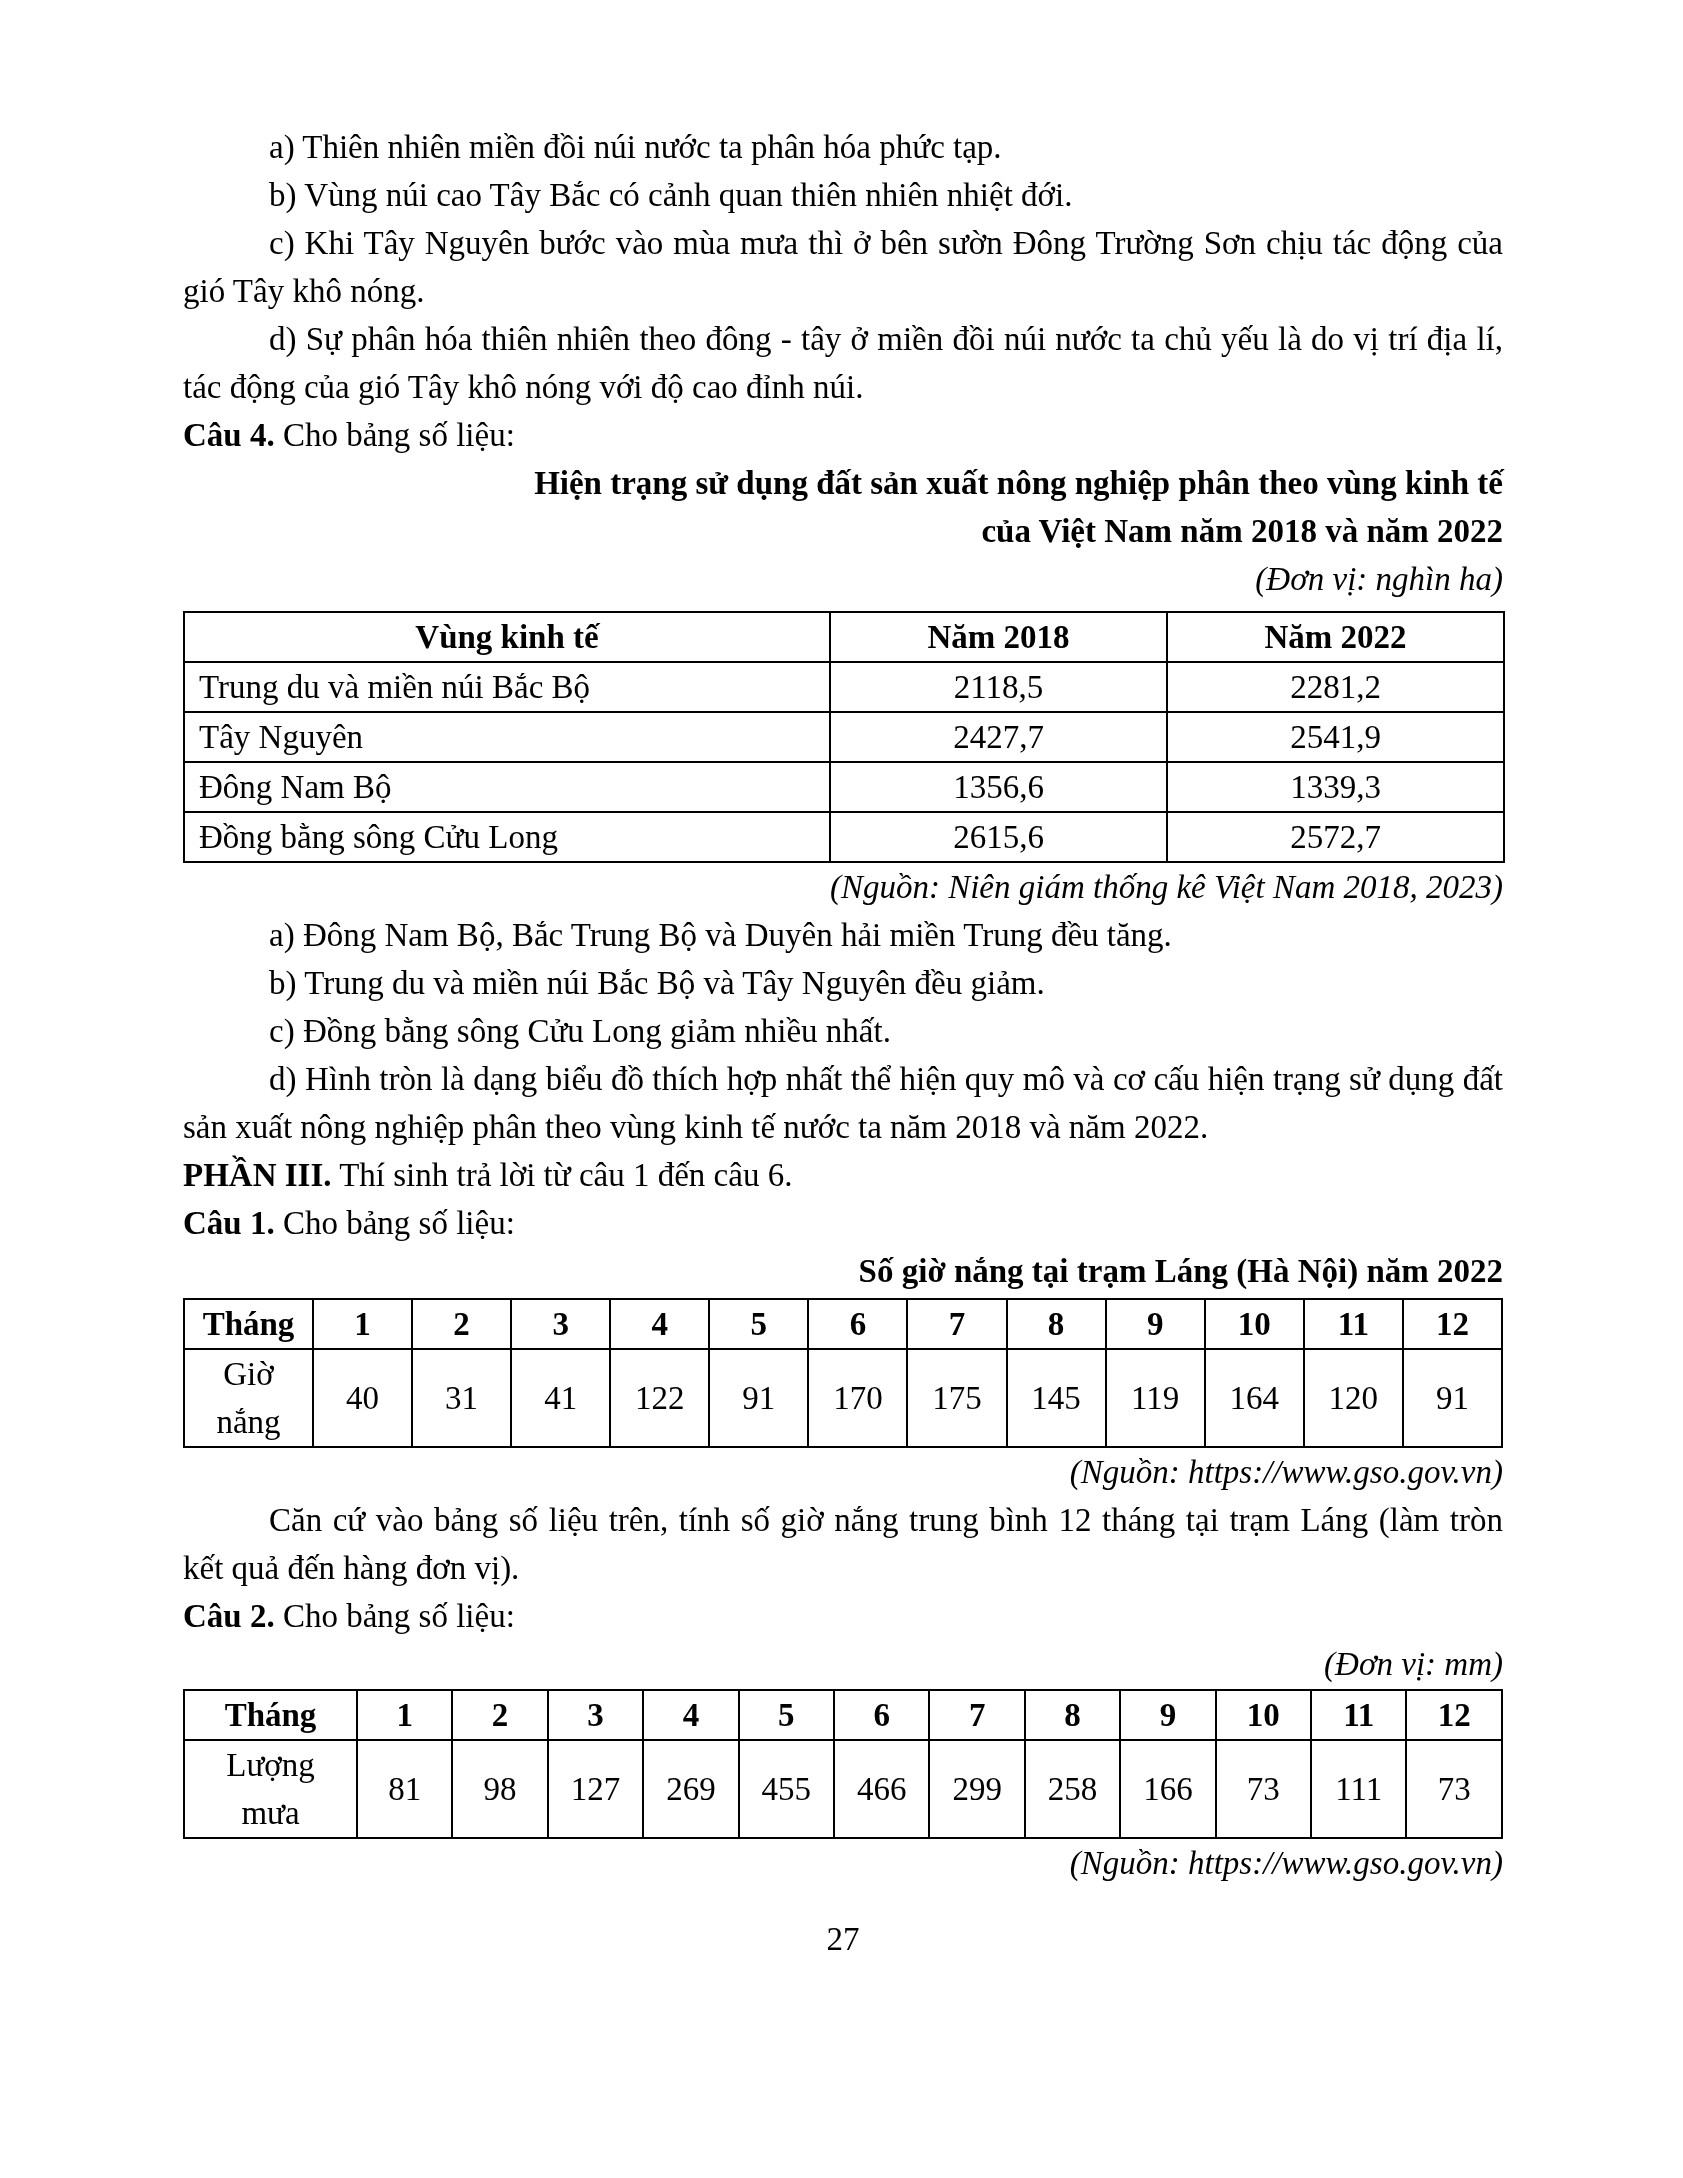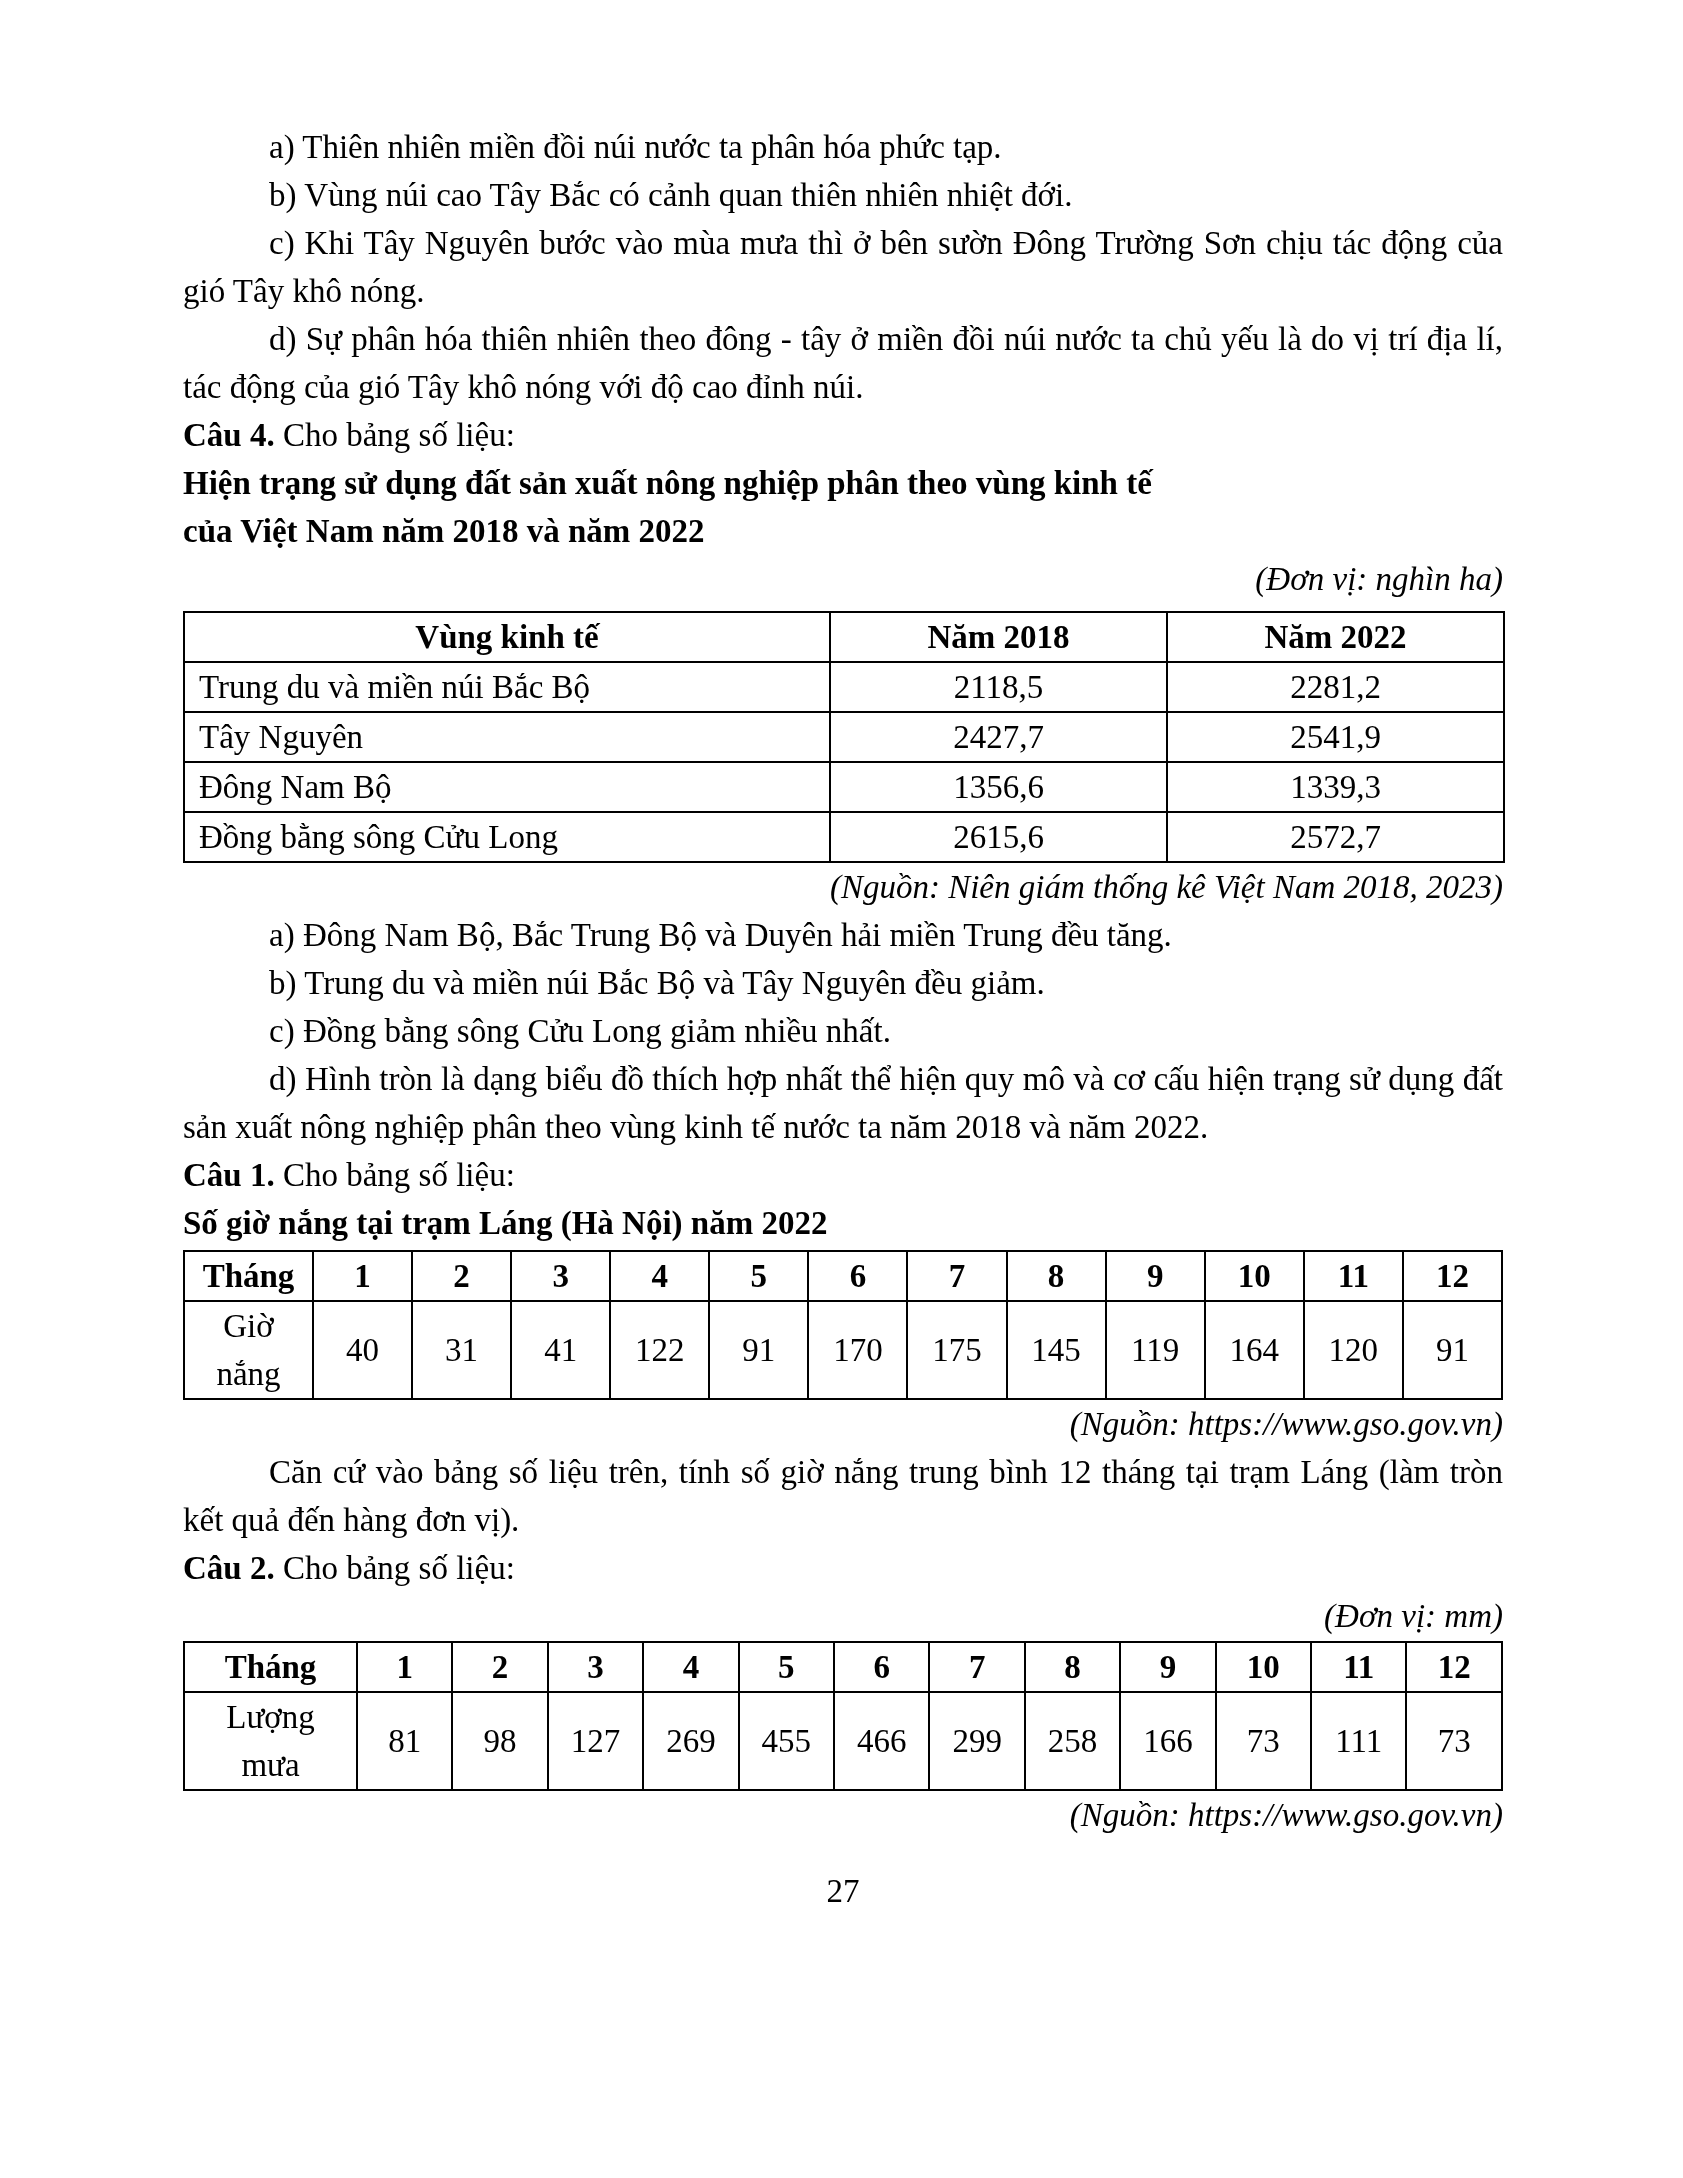--- a/index.html
+++ b/index.html
@@ -5,21 +5,21 @@
   html,body{margin:0;padding:0;background:#ffffff;}
   .page{
     width:1683px;height:2172px;background:#ffffff;color:#000;
     font-family:"Liberation Serif", serif;
     font-size:33px;line-height:48px;
     position:relative;overflow:hidden;
   }
   .content{padding:123px 180px 0 183px;}
   p{margin:0;text-align:justify;}
   p.indent{text-indent:86px;}
-  p.title{text-align:left;font-weight:bold;text-indent:0;}
+  p.title{text-align:right;font-weight:bold;text-indent:0;}
   p.note{text-align:right;font-style:italic;text-indent:0;}
   b.run{font-weight:bold;}
   table{border-collapse:collapse;table-layout:fixed;width:1320px;}
   td,th{border:2px solid #000;text-align:center;vertical-align:middle;padding:0;font-weight:normal;}
   
   .t-region{margin-top:8px;}
   .t-region tr{height:50px;margin-left:20px;}
   .t-region th{font-weight:bold;}
   .t-region td.region{text-align:left;padding-left:14px;}
   
@@ -85,20 +85,21 @@
     </tbody>
       </table>
 
     <p class="note">(Nguồn: Niên giám thống kê Việt Nam 2018, 2023)</p>
 
     <p class="indent">a) Đông Nam Bộ, Bắc Trung Bộ và Duyên hải miền Trung đều tăng.</p>
     <p class="indent">b) Trung du và miền núi Bắc Bộ và Tây Nguyên đều giảm.</p>
     <p class="indent">c) Đồng bằng sông Cửu Long giảm nhiều nhất.</p>
     <p class="indent">d) Hình tròn là dạng biểu đồ thích hợp nhất thể hiện quy mô và cơ cấu hiện trạng sử dụng đất sản xuất nông nghiệp phân theo vùng kinh tế nước ta năm 2018 và năm 2022.</p>
 
+    <p><b class="run">PHẦN III.</b><span> Thí sinh trả lời từ câu 1 đến câu 6.</span></p>
 
     <p><b class="run">Câu 1.</b><span> Cho bảng số liệu:</span></p>
 
     <p class="title">Số giờ nắng tại trạm Láng (Hà Nội) năm 2022</p>
 
     <table class="t-months t-sun">
       <colgroup>
         <col style="width:129px">
           <col>
           <col>

